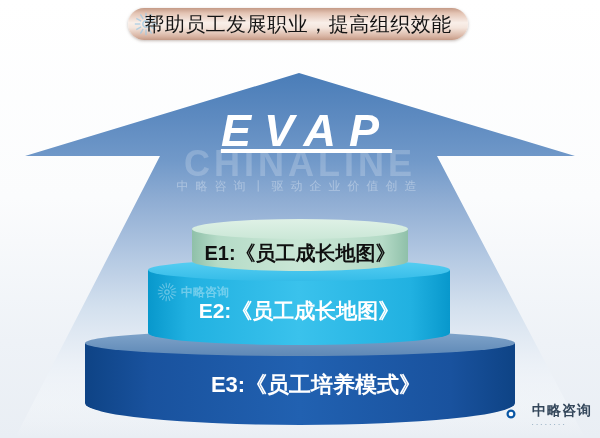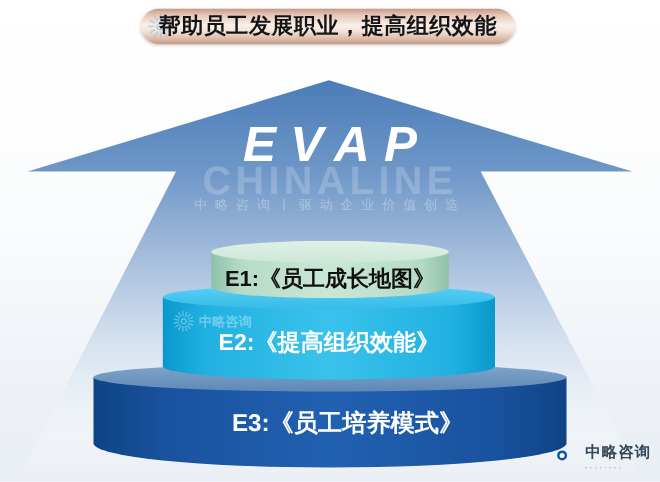--- a/index.html
+++ b/index.html
@@ -10,29 +10,29 @@
   }
   
   .banner{
     position:absolute;left:128px;top:8px;width:340px;height:32px;
     border-radius:16px;
     background:linear-gradient(180deg,#c49a86 0%,#e3c3b3 16%,#f9efe9 46%,#f4e5dc 62%,#d9b5a4 88%,#c49a86 100%);
     box-shadow:0 1px 3px rgba(90,60,45,.35);
   }
   .banner .title{
     position:absolute;left:0;right:0;top:0;height:32px;line-height:33px;
-    text-align:center;font-size:20px;font-weight:bold;color:#141414;letter-spacing:.5px;
+    text-align:center;font-size:20px;font-weight:normal;color:#141414;letter-spacing:.5px;
   }
   .banner .gear{position:absolute;left:4px;top:2px;width:28px;height:28px;opacity:.75;}
   
   .arrow-svg{position:absolute;left:0;top:0;}
   .evap{
     position:absolute;left:0;right:0;top:105px;text-align:center;
     font-size:45px;font-weight:bold;font-style:italic;color:#ffffff;
-    letter-spacing:13px;text-indent:13px;
+    letter-spacing:13px;text-indent:13px;text-decoration:underline;
   }
   .wm-chinaline{
     position:absolute;left:0;right:0;top:143px;text-align:center;
     font-size:36px;font-weight:bold;color:#ffffff;opacity:.20;letter-spacing:4px;
   }
   .wm-row{
     position:absolute;left:0;right:0;top:178px;text-align:center;
     font-size:12px;color:#ffffff;opacity:.32;letter-spacing:7px;
   }
   
@@ -117,21 +117,21 @@
           <line x1="8" y1="0" x2="17" y2="0" transform="rotate(240)"></line>
             <line x1="8" y1="0" x2="17" y2="0" transform="rotate(264)"></line>
           <line x1="8" y1="0" x2="17" y2="0" transform="rotate(288)"></line>
             <line x1="8" y1="0" x2="17" y2="0" transform="rotate(312)"></line>
           <line x1="8" y1="0" x2="17" y2="0" transform="rotate(336)"></line>
         </g>
         <circle r="4" fill="none" stroke="#ffffff" stroke-width="2.4"></circle>
       </svg>
       <span class="txt">中略咨询</span>
     </div>
-    <div class="label">E2:《提高组织效能》</div>
+    <div class="label">E2:《员工成长地图》</div>
   </div>
 
   <div class="cyl tier1">
     <div class="body"></div>
     <div class="top"></div>
     <div class="label">E1:《员工成长地图》</div>
   </div>
 
   <div class="banner">
     <svg class="gear" viewBox="-20 -20 40 40">

